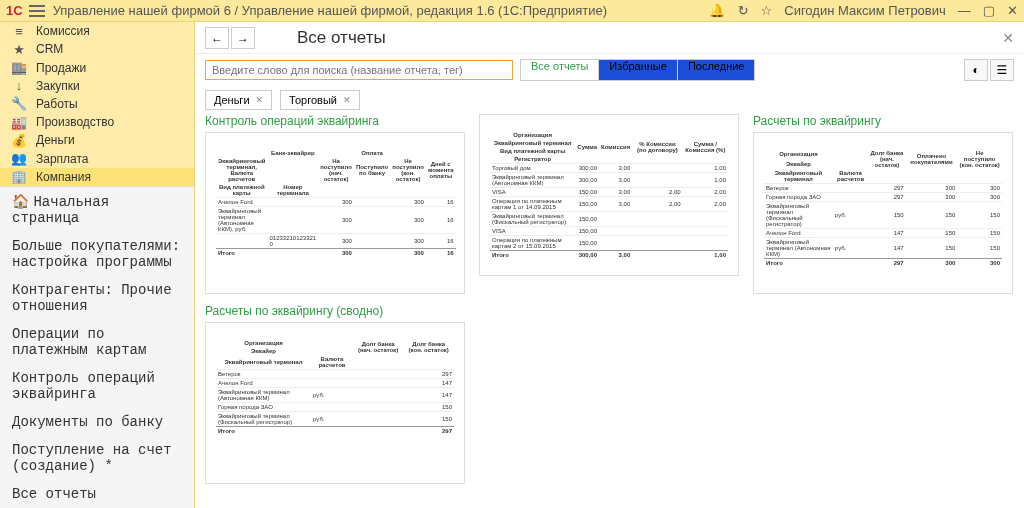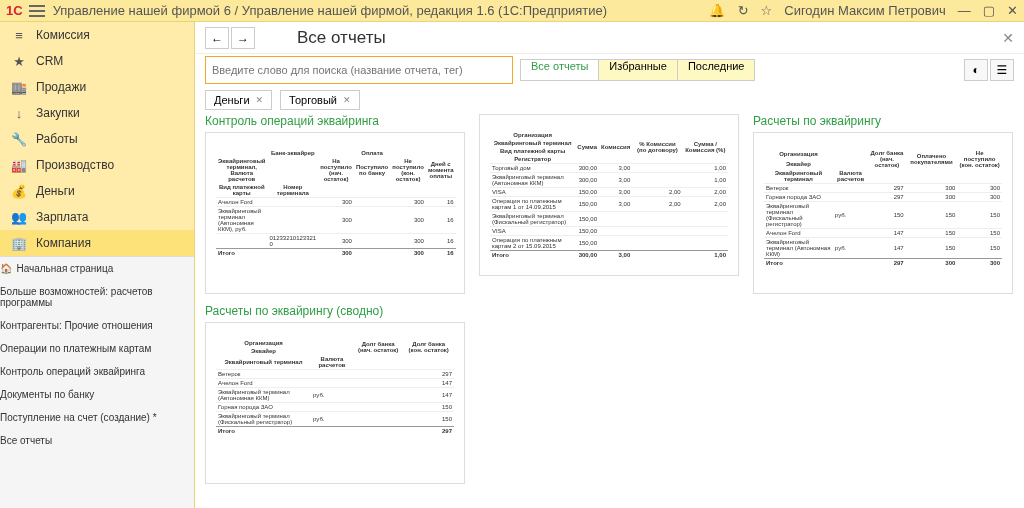--- a/index.html
+++ b/index.html
@@ -11,30 +11,30 @@
   .title-text { color: #555; font-size: 13px; flex: 1; }
   .titlebar-right { display: flex; gap: 12px; align-items: center; color: #555; }
   .tb-icon { cursor: pointer; font-size: 13px; }
   .username { font-size: 13px; }
   .body { display: flex; height: calc(100% - 22px); }
   .sidebar { width: 195px; background: #ffecaa; border-right: 1px solid #e8d47b; display: flex; flex-direction: column; }
   .side-item { display: flex; align-items: center; height: 26px; padding: 0 10px; font-size: 12px; color: #333; cursor: pointer; }
   .side-item .icon { width: 18px; margin-right: 8px; color: #555; font-size: 13px; text-align: center; }
   .side-item.sel { background: #fde27a; }
   .side-secondary { background: #f5f5f5; flex: 1; border-top: 1px solid #ddd; }
-  .side-sec-item { padding: 6px 0; font-size: 10px; color: #333; cursor: pointer; border-bottom: 0; }
+  .side-sec-item { padding: 6px 12px; font-size: 14px; color: #333; cursor: pointer; border-bottom: 0; font-family: Liberation Mono, monospace; }
   .main { flex: 1; display: flex; flex-direction: column; background: #fff; position: relative; }
   .main-header { height: 32px; display: flex; align-items: center; padding: 0 10px; border-bottom: 1px solid #eee; }
   .nav-btn { width: 24px; height: 22px; border: 1px solid #ccc; background: #fff; margin-right: 2px; cursor: pointer; display: flex; align-items: center; justify-content: center; font-size: 12px; }
   .page-title { font-size: 17px; font-weight: normal; margin-left: 40px; color: #333; }
   .close-x { margin-left: auto; cursor: pointer; color: #888; font-size: 14px; }
   .toolbar { height: 32px; display: flex; align-items: center; padding: 0 10px; gap: 4px; }
-  .search-input { flex: 0 0 308px; height: 28px; border: 1px solid #f5a623; padding: 0 6px; font-size: 11px; color: #999; outline: none; }
+  .search-input { flex: 0 0 308px; height: 20px; border: 1px solid #f5a623; padding: 0 6px; font-size: 11px; color: #999; outline: none; }
   .seg { display: flex; margin-left: 4px; }
-  .seg-btn { height: 22px; padding: 0 10px; border: 1px solid #ccc; background: #fef9c3; font-size: 11px; cursor: pointer; margin-left: -1px; }
+  .seg-btn { height: 22px; padding: 0 10px; border: 1px solid #ccc; background: #1d4ed8; font-size: 11px; cursor: pointer; margin-left: -1px; }
   .seg-btn.active { color: #2f9e44; background: #fff; }
   .right-tools { margin-left: auto; display: flex; gap: 2px; }
   .tool-btn { width: 24px; height: 22px; border: 1px solid #ccc; background: #f8f8f8; cursor: pointer; display:flex; align-items:center; justify-content:center; }
   .tags-row { height: 28px; display: flex; align-items: center; padding: 0 10px; gap: 8px; }
   .tag { height: 20px; padding: 0 8px; border: 1px solid #ccc; background: #fff; font-size: 11px; display: flex; align-items: center; cursor: pointer; }
   .tag .x { margin-left: 6px; color: #888; font-size: 9px; }
   .content { flex: 1; padding: 0 10px 10px; overflow: auto; }
   .cards-row { display: flex; gap: 14px; margin-bottom: 10px; }
   .card { width: 260px; }
   .card-title { color: #2f9e44; font-size: 12px; margin-bottom: 4px; cursor: pointer; }
@@ -100,21 +100,21 @@
     <div class="side-item">
         <span class="icon">👥</span>
         <span>Зарплата</span>
       </div>
     <div class="side-item sel">
         <span class="icon">🏢</span>
         <span>Компания</span>
       </div>
     <div class="side-secondary">
       <div class="side-sec-item"><span style="margin-right:4px">🏠</span><span>Начальная страница</span></div>
-      <div class="side-sec-item">Больше возможностей: расчетов программы</div>
+      <div class="side-sec-item">Больше покупателями: настройка программы</div>
       <div class="side-sec-item">Контрагенты: Прочие отношения</div>
       <div class="side-sec-item">Операции по платежным картам</div>
       <div class="side-sec-item">Контроль операций эквайринга</div>
       <div class="side-sec-item">Документы по банку</div>
       <div class="side-sec-item">Поступление на счет (создание) *</div>
       <div class="side-sec-item">Все отчеты</div>
     </div>
   </div>
 
   <div class="main">

